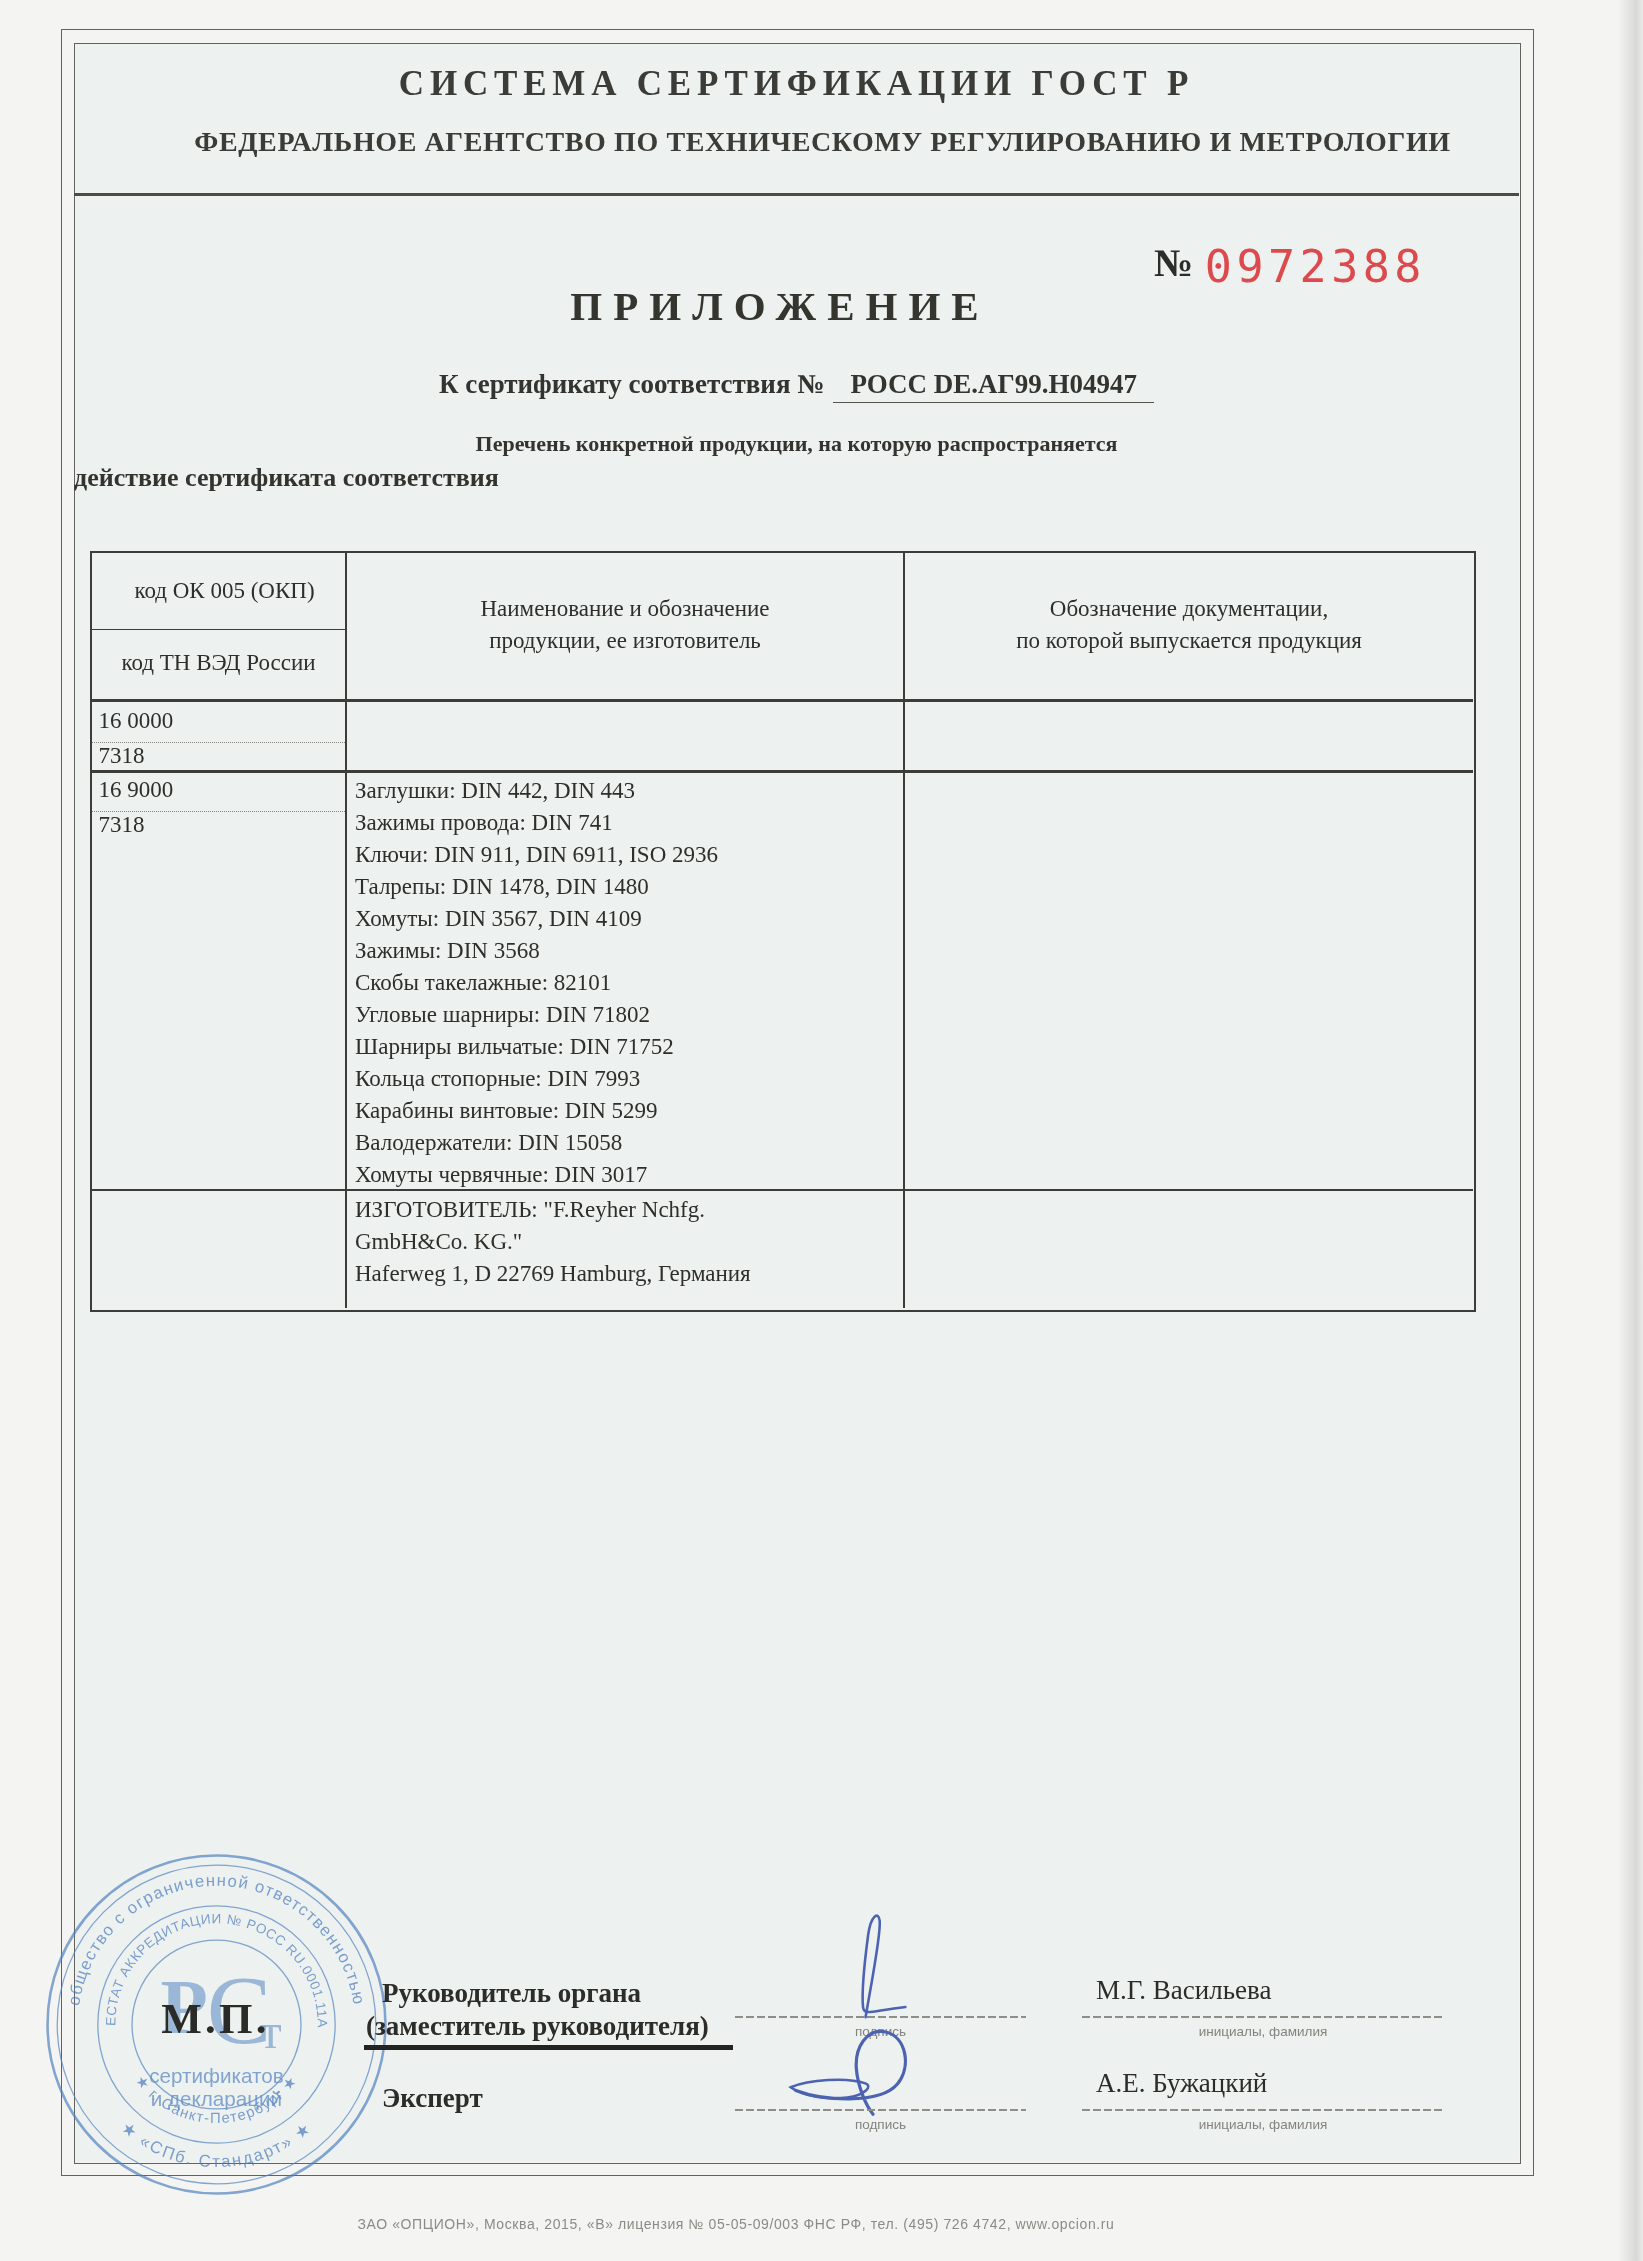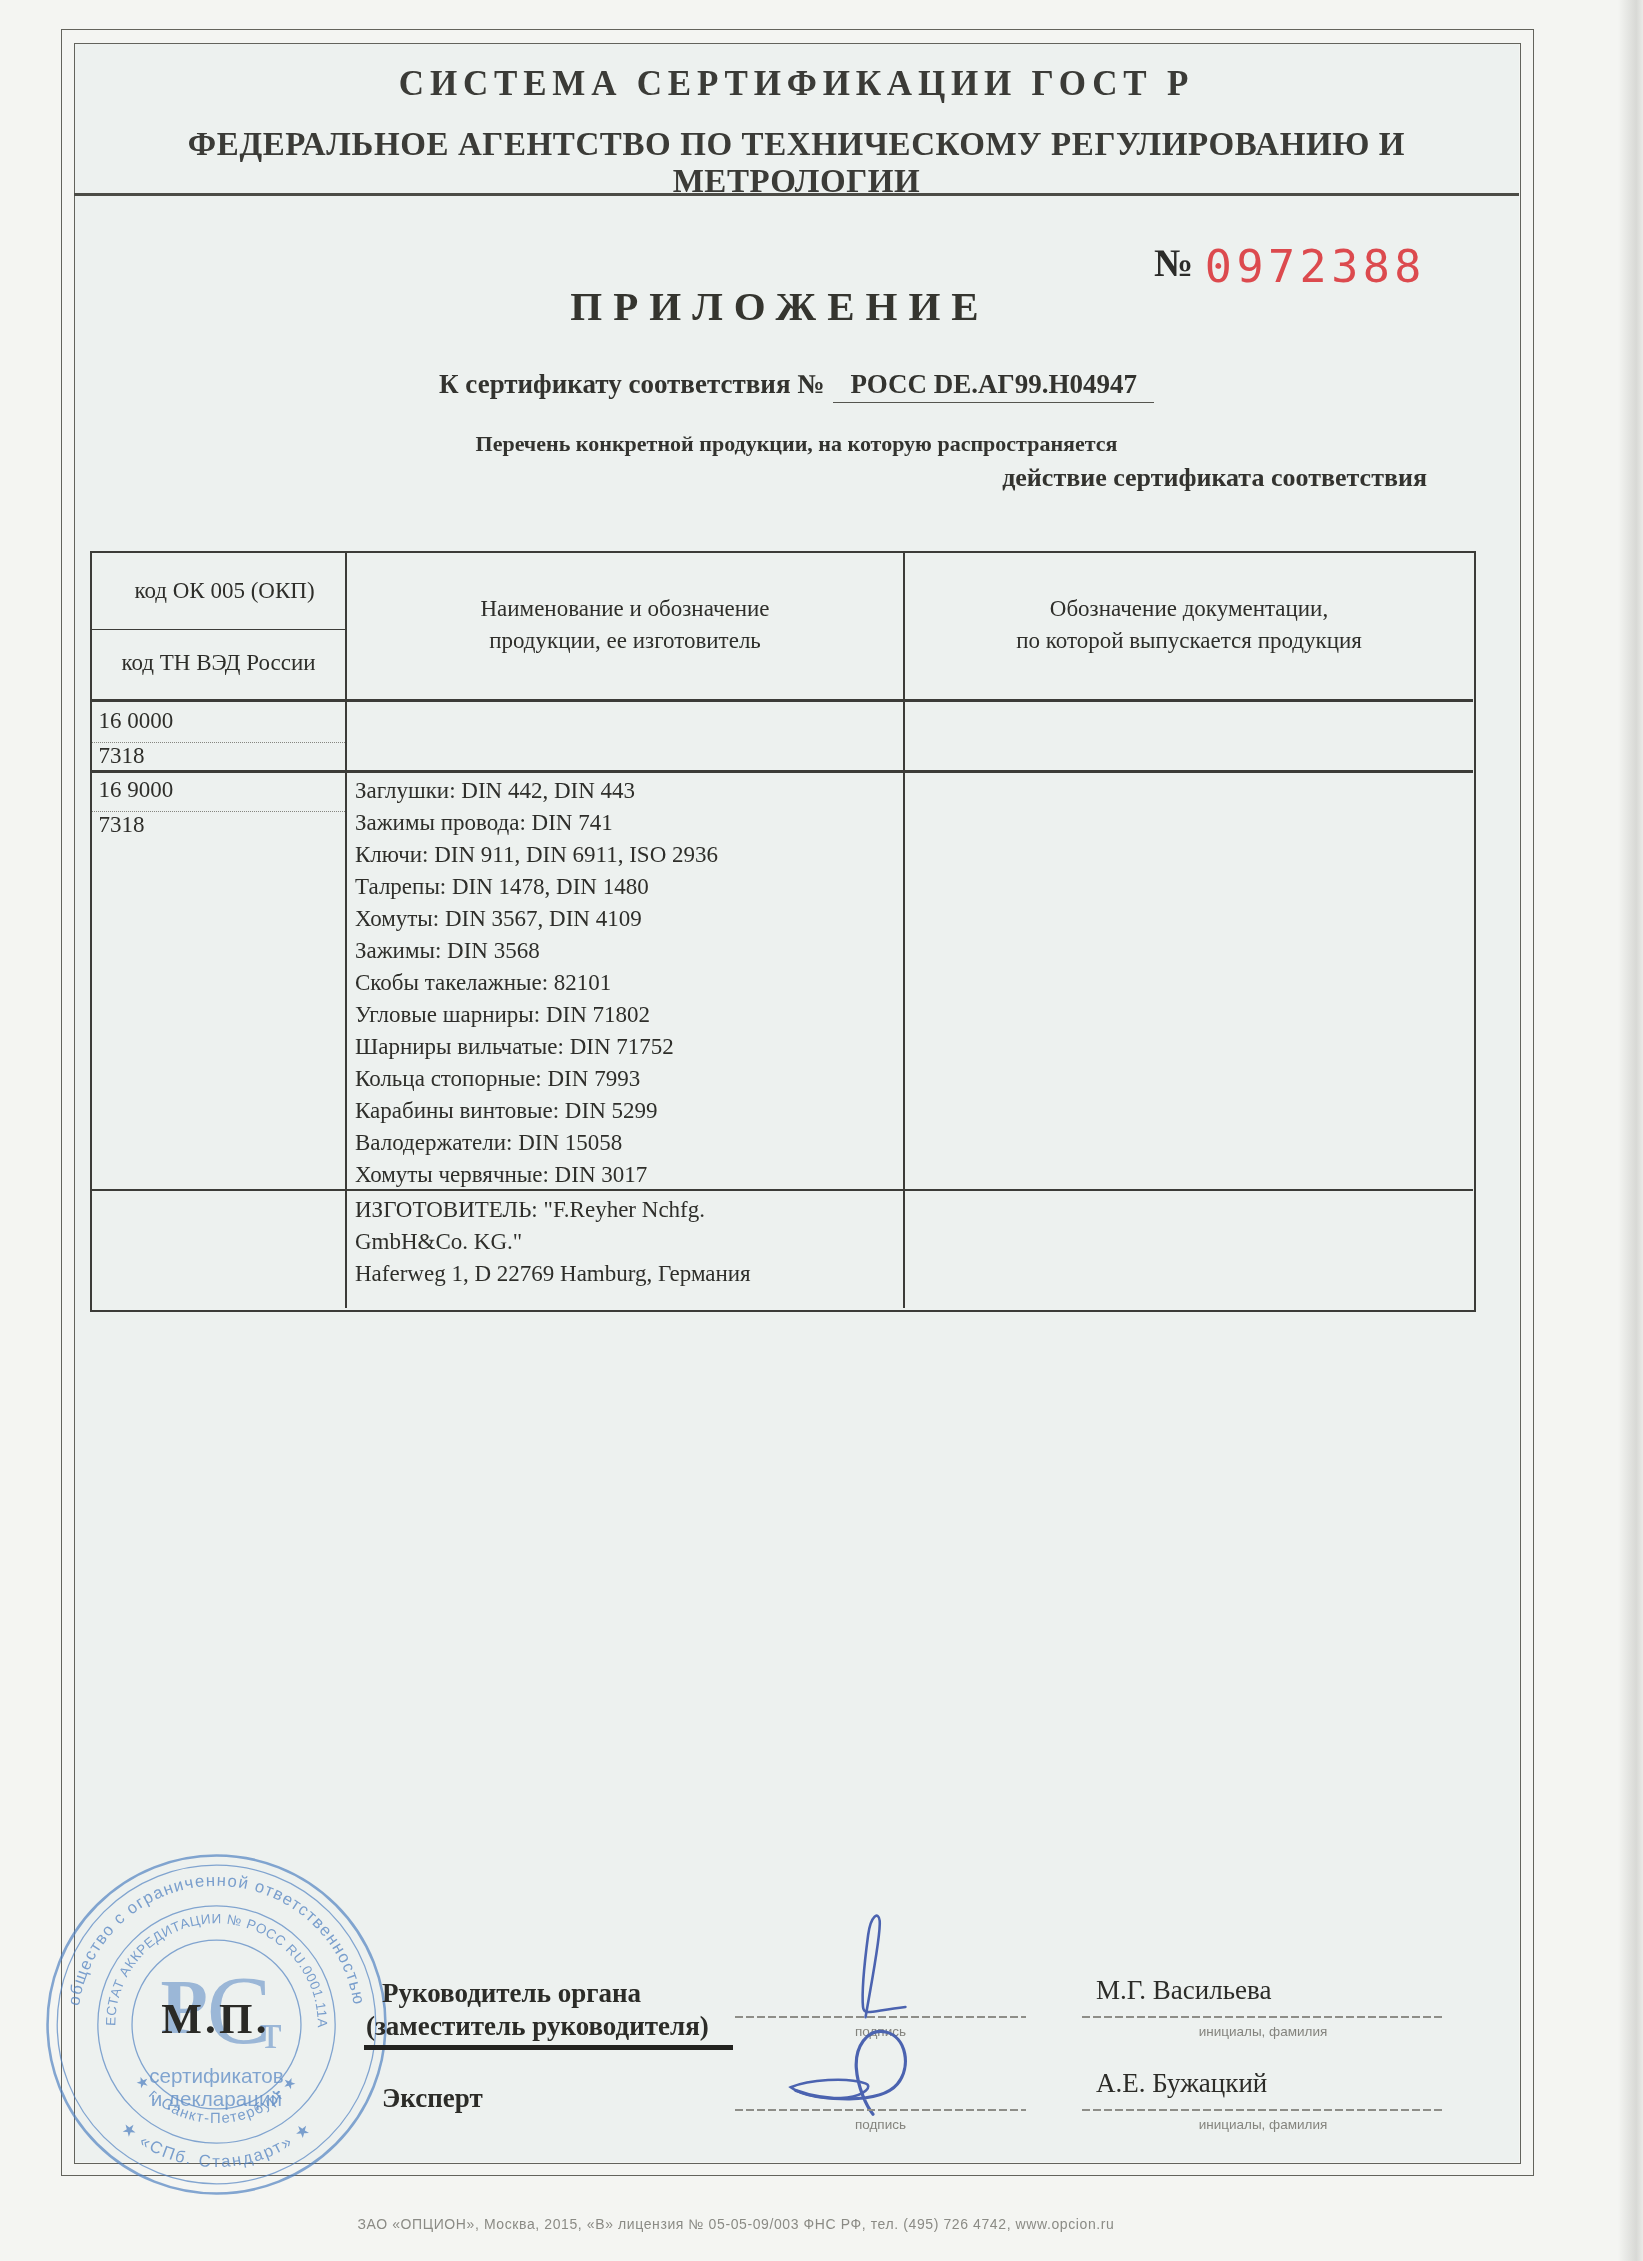--- a/index.html
+++ b/index.html
@@ -4,30 +4,30 @@
 <style>
   html,body{margin:0;padding:0;background:#e8e8e4;}
   .page{position:relative;width:1644px;height:2261px;background:#f4f5f2;overflow:hidden;
         font-family:"Liberation Serif",serif;color:#2e2e2c;}
   .abs{position:absolute;}
   .paper-edge{right:0;top:0;width:26px;height:100%;background:linear-gradient(90deg,rgba(0,0,0,0) 0,rgba(90,90,85,.18) 70%,rgba(90,90,85,.05) 100%);}
   .cert-bg{left:74px;top:43px;width:1445px;height:2119px;background:#edf1ef;}
   .frame-outer{left:61px;top:29px;width:1471px;height:2145px;border:1.9px solid #63635c;}
   .frame-inner{left:74px;top:43px;width:1445px;height:2119px;border:1.3px solid #63635c;}
   .hdr1{left:74px;top:64px;width:1445px;text-align:center;font-size:35px;font-weight:bold;letter-spacing:5.8px;color:#3b3b37;}
-  .hdr2{left:74px;top:126px;width:1445px;text-align:center;font-size:33px;font-weight:bold;letter-spacing:0.6px;color:#3b3b37;}
+  .hdr2{left:74px;top:126px;width:1445px;text-align:center;font-size:28px;font-weight:bold;letter-spacing:0.6px;color:#3b3b37;padding-left:26px;}
   .hdr-rule{left:74px;top:193px;width:1445px;height:2.6px;background:#4c4c46;}
   .numwrap{left:1154px;top:240px;white-space:nowrap;}
   .numlabel{font-size:39px;font-weight:bold;color:#2c2c2a;vertical-align:top;}
   .numvalue{font-family:"DejaVu Sans Mono",monospace;font-size:45px;color:#dc4a4e;letter-spacing:4.5px;margin-left:11.6px;vertical-align:top;}
   .doc-title{left:74px;top:282px;width:1412px;text-align:center;font-size:41px;font-weight:bold;letter-spacing:11px;color:#35352f;}
   .certline{left:74px;top:369px;width:1445px;text-align:center;font-size:27px;font-weight:600;color:#33332f;}
   .certvalue{border-bottom:1.9px solid #55554f;padding:0 17px 2.6px 17px;margin-left:9px;font-weight:600;}
   .subtitle1{left:74px;top:431px;width:1445px;text-align:center;font-size:22px;font-weight:bold;color:#33332f;}
-  .subtitle2{left:74px;top:463px;width:1353px;text-align:right;font-size:26px;font-weight:bold;color:#33332f;}
+  .subtitle2{left:74px;top:463px;width:1353px;text-align:left;font-size:26px;font-weight:bold;color:#33332f;}
   .tbl{left:90px;top:551px;width:1386px;height:761px;border:2.6px solid #3c3c38;box-sizing:border-box;}
   .tline{position:absolute;background:#3c3c38;}
   .tcell{position:absolute;font-size:23px;color:#2e2e2a;}
   .tcenter{text-align:center;}
   .dotline{position:absolute;height:0;border-top:1.9px dotted #868680;width:253px;left:0;}
   .plist div{height:32px;line-height:32px;white-space:nowrap;}
   .mlist div{height:32px;line-height:32px;white-space:nowrap;}
   .role{font-size:27px;font-weight:bold;color:#2c2c28;white-space:nowrap;}
   .name{font-size:27px;color:#2c2c28;white-space:nowrap;}
   .sigline{height:1.9px;background:repeating-linear-gradient(90deg,#8e8e88 0 8.4px,rgba(0,0,0,0) 8.4px 11px);}

